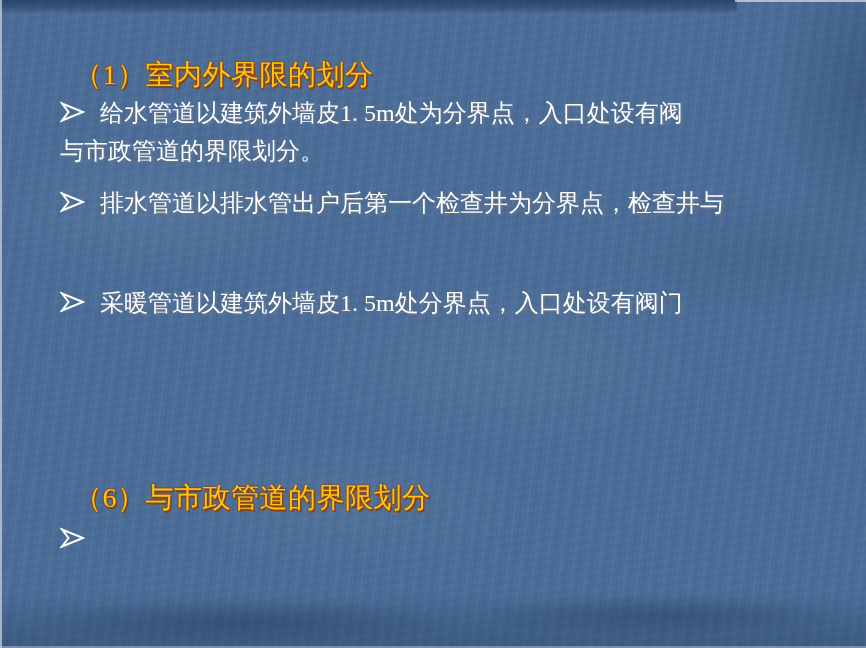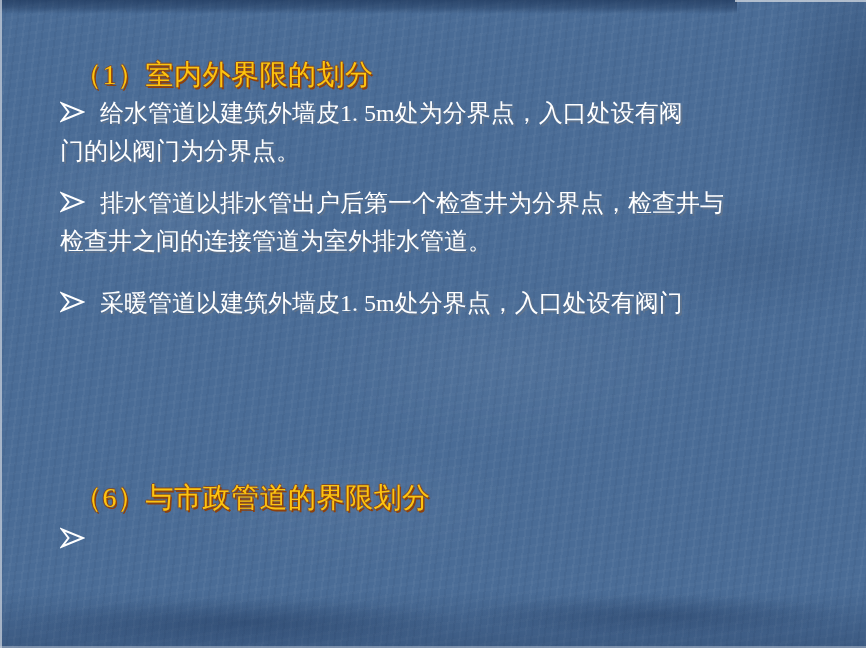--- a/index.html
+++ b/index.html
@@ -90,28 +90,27 @@
 <body>
 
 <div class="slide">
 
   <h2 class="heading" style="top:41px">（1）室内外界限的划分</h2>
 
   <p class="bullet" style="top:94px">
     <svg class="arrow-icon" viewBox="0 0 25 22">
       <path d="M2 2.5 L23 11 L2 19.5 L8.5 11 Z" fill="none" stroke="#ffffff" stroke-width="2" stroke-linejoin="miter"></path>
     </svg><span>给水管道以建筑外墙皮1. 5m处为分界点，入口处设有阀</span><br>
-    <span>门的以阀门为分界点。</span>
+    <span>与市政管道的界限划分。</span>
   </p>
 
   <p class="bullet" style="top:184px">
     <svg class="arrow-icon" viewBox="0 0 25 22">
       <path d="M2 2.5 L23 11 L2 19.5 L8.5 11 Z" fill="none" stroke="#ffffff" stroke-width="2" stroke-linejoin="miter"></path>
     </svg><span>排水管道以排水管出户后第一个检查井为分界点，检查井与</span><br>
-    <span>检查井之间的连接管道为室外排水管道。</span>
   </p>
 
   <p class="bullet" style="top:284px">
     <svg class="arrow-icon" viewBox="0 0 25 22">
       <path d="M2 2.5 L23 11 L2 19.5 L8.5 11 Z" fill="none" stroke="#ffffff" stroke-width="2" stroke-linejoin="miter"></path>
     </svg><span>采暖管道以建筑外墙皮1. 5m处分界点，入口处设有阀门</span><br>
   </p>
 
 
   <h2 class="heading" style="top:464px">（6）与市政管道的界限划分</h2>

